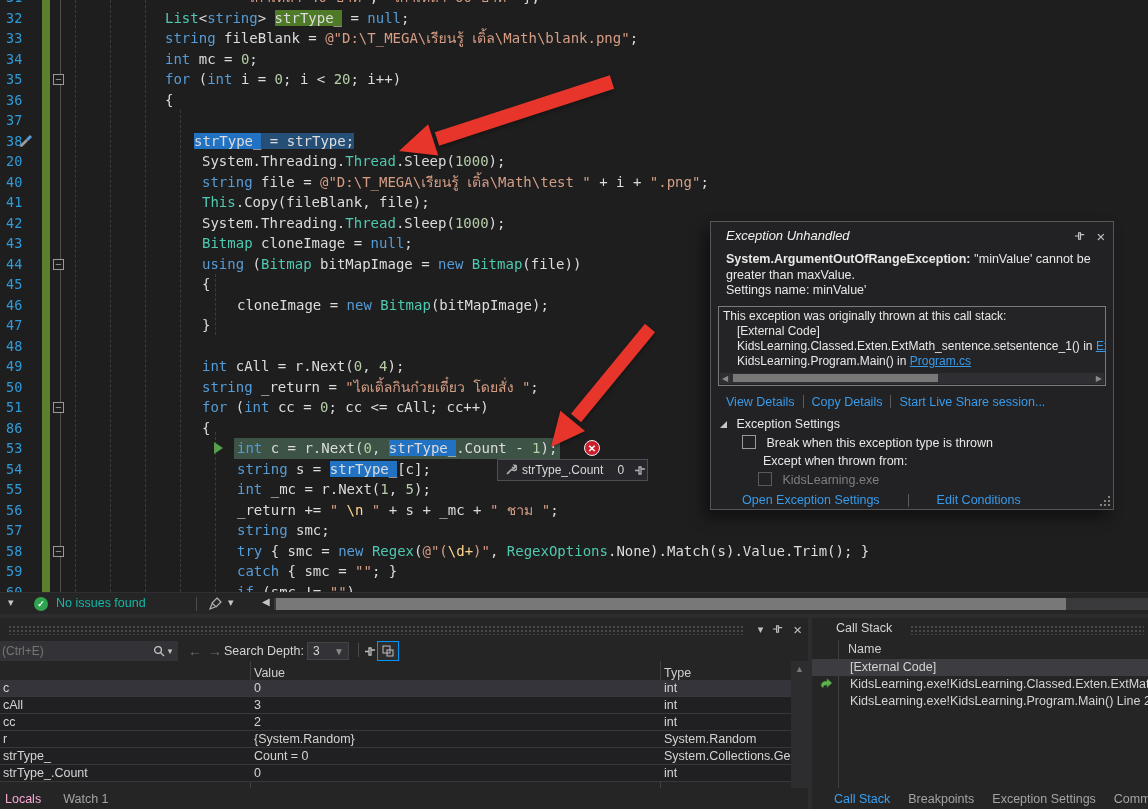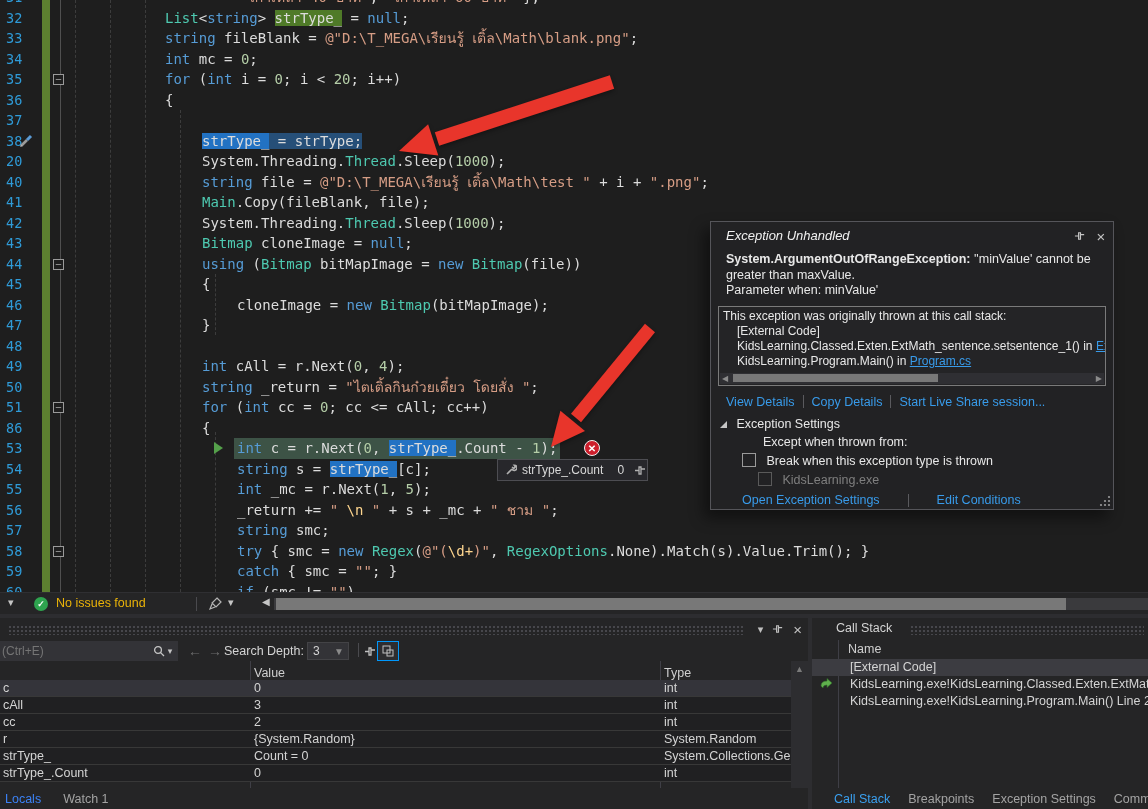--- a/index.html
+++ b/index.html
@@ -58,21 +58,21 @@
   .grip{position:absolute;right:2px;bottom:2px;}
 
   
   .arrows{position:absolute;left:0;top:0;z-index:9;pointer-events:none;}
 
   
   .ed-bar{position:absolute;left:0;top:592px;width:1148px;height:22px;background:#252526;border-top:1px solid #2f2f32;box-sizing:border-box;}
   .ed-bar .caret{position:absolute;top:3px;color:#c5c5c5;font-size:11px;}
   .issue-dot{position:absolute;left:34px;top:4px;width:14px;height:14px;border-radius:50%;background:#2ea44f;color:#fff;
     font:bold 9px/14px "Liberation Sans",sans-serif;text-align:center;}
-  .issue-msg{position:absolute;left:56px;top:3px;color:#eab308;font-size:12.5px;}
+  .issue-msg{position:absolute;left:56px;top:3px;color:#14b8a6;font-size:12.5px;}
   .vsep{position:absolute;width:1px;height:14px;background:#4a4a4e;top:4px;}
   .hscroll-track{position:absolute;left:274px;top:5px;width:874px;height:12px;background:#3a3a3d;}
   .hscroll-thumb{position:absolute;left:2px;top:0;width:790px;height:12px;background:#787878;}
 
   
   .panel{position:absolute;top:618px;height:191px;background:#252526;color:#d4d4d4;font-size:12.5px;}
   .watch{left:0;width:808px;}
   .cstack{left:812px;width:336px;}
   .p-title{position:relative;height:22px;}
   .dots{position:absolute;top:7px;height:10px;background-image:radial-gradient(circle,#47474c 1px,transparent 1.2px);background-size:4px 4px;}
@@ -131,24 +131,24 @@
         <div class="code-line" style="top: 7.5px;"><span class="ln">32</span><span class="code" style="left: 165px;"><span class="tk-t">List</span><span class="tk-p">&lt;</span><span class="tk-k">string</span><span class="tk-p">&gt; </span><span class="tk-p hl-def">strType_</span><span class="tk-p"> = </span><span class="tk-k">null</span><span class="tk-p">;</span></span></div>
         <div class="code-line" style="top: 28px; padding-left: 21px;"><span class="ln">33</span><span class="code" style="left: 165px;"><span class="tk-k">string</span><span class="tk-p"> fileBlank = </span><span class="tk-s">@"D:\T_MEGA\เรียนรู้ เติ้ล\Math\blank.png"</span><span class="tk-p">;</span></span></div>
         <div class="code-line" style="top: 48.5px;"><span class="ln">34</span><span class="code" style="left: 165px;"><span class="tk-k">int</span><span class="tk-p"> mc = </span><span class="tk-n">0</span><span class="tk-p">;</span></span></div>
         <div class="code-line" style="top: 69px;"><span class="ln">35</span><div class="fold-box" style="top: 5px;">–</div><span class="code" style="left: 165px;"><span class="tk-k">for</span><span class="tk-p"> (</span><span class="tk-k">int</span><span class="tk-p"> i = </span><span class="tk-n">0</span><span class="tk-p">; i &lt; </span><span class="tk-n">20</span><span class="tk-p">; i++)</span></span></div>
         <div class="code-line" style="top: 89.5px;"><span class="ln">36</span><span class="code" style="left: 165px;"><span class="tk-p">{</span></span></div>
         <div class="code-line" style="top: 110px;"><span class="ln">37</span><span class="code" style="left: 202px;"></span></div>
         <div class="code-line" style="top: 130.5px;"><span class="ln">38</span><svg width="16" height="16" viewBox="0 0 16 16" style="position: absolute; left: 18px; top: 2px;">
             <path d="M3 13 L9 7" stroke="#9a9a9a" stroke-width="2.6"></path>
             <path d="M9 7 L13 3" stroke="#5b9bd5" stroke-width="3"></path>
             <path d="M2 14 l2-1 -1-1z" fill="#cfcfcf"></path>
-          </svg><span class="code" style="left: 202px; text-align: right;"><span class="tk-p hl-ref">strType_</span><span class="tk-p hl-sel"> = strType;</span></span></div>
+          </svg><span class="code" style="left: 194px; text-align: right;"><span class="tk-p hl-ref">strType_</span><span class="tk-p hl-sel"> = strType;</span></span></div>
         <div class="code-line" style="top: 151px;"><span class="ln">20</span><span class="code" style="left: 202px;"><span class="tk-p">System.Threading.</span><span class="tk-t">Thread</span><span class="tk-p">.Sleep(</span><span class="tk-n">1000</span><span class="tk-p">);</span></span></div>
         <div class="code-line" style="top: 171.5px;"><span class="ln">40</span><span class="code" style="left: 202px;"><span class="tk-k">string</span><span class="tk-p"> file = </span><span class="tk-s">@"D:\T_MEGA\เรียนรู้ เติ้ล\Math\test "</span><span class="tk-p"> + i + </span><span class="tk-s">".png"</span><span class="tk-p">;</span></span></div>
-        <div class="code-line" style="top: 192px;"><span class="ln">41</span><span class="code" style="left: 202px;"><span class="tk-t">Main</span><span class="tk-p">.Copy(fileBlank, file);</span></span></div>
+        <div class="code-line" style="top: 192px;"><span class="ln">41</span><span class="code" style="left: 202px;"><span class="tk-t">This</span><span class="tk-p">.Copy(fileBlank, file);</span></span></div>
         <div class="code-line" style="top: 212.5px;"><span class="ln">42</span><span class="code" style="left: 202px;"><span class="tk-p">System.Threading.</span><span class="tk-t">Thread</span><span class="tk-p">.Sleep(</span><span class="tk-n">1000</span><span class="tk-p">);</span></span></div>
         <div class="code-line" style="top: 233px;"><span class="ln">43</span><span class="code" style="left: 202px;"><span class="tk-t">Bitmap</span><span class="tk-p"> cloneImage = </span><span class="tk-k">null</span><span class="tk-p">;</span></span></div>
         <div class="code-line" style="top: 253.5px;"><span class="ln">44</span><div class="fold-box" style="top: 5px;">–</div><span class="code" style="left: 202px;"><span class="tk-k">using</span><span class="tk-p"> (</span><span class="tk-t">Bitmap</span><span class="tk-p"> bitMapImage = </span><span class="tk-k">new</span><span class="tk-p"> </span><span class="tk-t">Bitmap</span><span class="tk-p">(file))</span></span></div>
         <div class="code-line" style="top: 274px;"><span class="ln">45</span><span class="code" style="left: 202px;"><span class="tk-p">{</span></span></div>
         <div class="code-line" style="top: 294.5px;"><span class="ln">46</span><span class="code" style="left: 237px;"><span class="tk-p">cloneImage = </span><span class="tk-k">new</span><span class="tk-p"> </span><span class="tk-t">Bitmap</span><span class="tk-p">(bitMapImage);</span></span></div>
         <div class="code-line" style="top: 315px;"><span class="ln">47</span><span class="code" style="left: 202px;"><span class="tk-p">}</span></span></div>
         <div class="code-line" style="top: 335.5px;"><span class="ln">48</span><span class="code" style="left: 202px;"></span></div>
         <div class="code-line" style="top: 356px;"><span class="ln">49</span><span class="code" style="left: 202px;"><span class="tk-k">int</span><span class="tk-p"> cAll = r.Next(</span><span class="tk-n">0</span><span class="tk-p">, </span><span class="tk-n">4</span><span class="tk-p">);</span></span></div>
         <div class="code-line" style="top: 376.5px;"><span class="ln">50</span><span class="code" style="left: 202px;"><span class="tk-k">string</span><span class="tk-p"> _return = </span><span class="tk-s">"ไตเติ้ลกินก๋วยเตี๋ยว โดยสั่ง "</span><span class="tk-p">;</span></span></div>
         <div class="code-line" style="top: 397px;"><span class="ln">51</span><div class="fold-box" style="top: 5px;">–</div><span class="code" style="left: 202px;"><span class="tk-k">for</span><span class="tk-p"> (</span><span class="tk-k">int</span><span class="tk-p"> cc = </span><span class="tk-n">0</span><span class="tk-p">; cc &lt;= cAll; cc++)</span></span></div>
@@ -181,21 +181,21 @@
       <span>Exception Unhandled</span>
       <span class="t-icons">
         <svg width="12" height="12" viewBox="0 0 13 11">
           <path d="M1 5.5 h4 M5 2 h2 v7 h-2 z M7 4 h4" stroke="#c5c5c5" stroke-width="1.3" fill="none"></path>
           </svg>
         <span class="icon-btn" style="font-size:15px">×</span>
       </span>
     </div>
     <div class="ex-body">
       <b>System.ArgumentOutOfRangeException:</b><span> ''minValue' cannot be greater than maxValue.</span>
-      <div>Parameter when: minValue'</div>
+      <div>Settings name: minValue'</div>
     </div>
     <div class="ex-stackbox">
       <div class="ex-frame">This exception was originally thrown at this call stack:</div>
       <div>
           <div class="ex-frame ind"><span>[External Code]</span></div>
           <div class="ex-frame ind"><span>KidsLearning.Classed.Exten.ExtMath_sentence.setsentence_1() in </span><a class="lk">ExtM</a></div>
           <div class="ex-frame ind"><span>KidsLearning.Program.Main() in </span><a class="lk">Program.cs</a></div>
         </div>
       <div class="ex-hscroll">
         <span class="ar" style="left:2px">◀</span>
@@ -206,26 +206,26 @@
     <div class="ex-links">
         <a class="lk" style="text-decoration: none;">View Details</a>
         <span class="sep"></span>
         <a class="lk" style="text-decoration: none;">Copy Details</a>
         <span class="sep"></span>
         <a class="lk" style="text-decoration: none;">Start Live Share session...</a>
       </div>
     <div class="ex-settings">
       <span class="tri" style="transform:rotate(0deg)"></span>
       <span>Exception Settings</span>
-      <div class="ex-set-row" style="padding-left:43px">
-        <span>Except when thrown from:</span>
-      </div>
       <div class="ex-set-row">
         <span class="chk"></span>
         <span>Break when this exception type is thrown</span>
+      </div>
+      <div class="ex-set-row" style="padding-left:43px">
+        <span>Except when thrown from:</span>
       </div>
       <div class="ex-set-row deep">
         <span class="chk dis"></span>
         <span class="dim">KidsLearning.exe</span>
       </div>
       <div class="ex-links2">
           <a class="lk" style="text-decoration: none;">Open Exception Settings</a>
           <span class="sep"></span>
           <a class="lk" style="text-decoration: none;">Edit Conditions</a>
         </div>
@@ -340,21 +340,21 @@
           <span class="c1">strType_.Count</span>
           <span class="c2">0</span>
           <span class="c3">int</span>
         </div>
       </div>
     <div class="w-vscroll">
       <span class="up">▲</span>
       <span class="dn">▼</span>
     </div>
     <div class="p-tabs">
-        <span class="p-tab" style="color: #3b82f6;">Locals</span>
+        <span class="p-tab" style="color: #f9a8d4;">Locals</span>
         <span class="p-tab">Watch 1</span>
       </div>
   </div>
 
   <div class="panel cstack">
     <div class="p-title">
       <span style="position:absolute;left:24px;top:3px">Call Stack</span>
       <div class="dots" style="left:98px;right:4px"></div>
     </div>
     <div class="grid-head">

